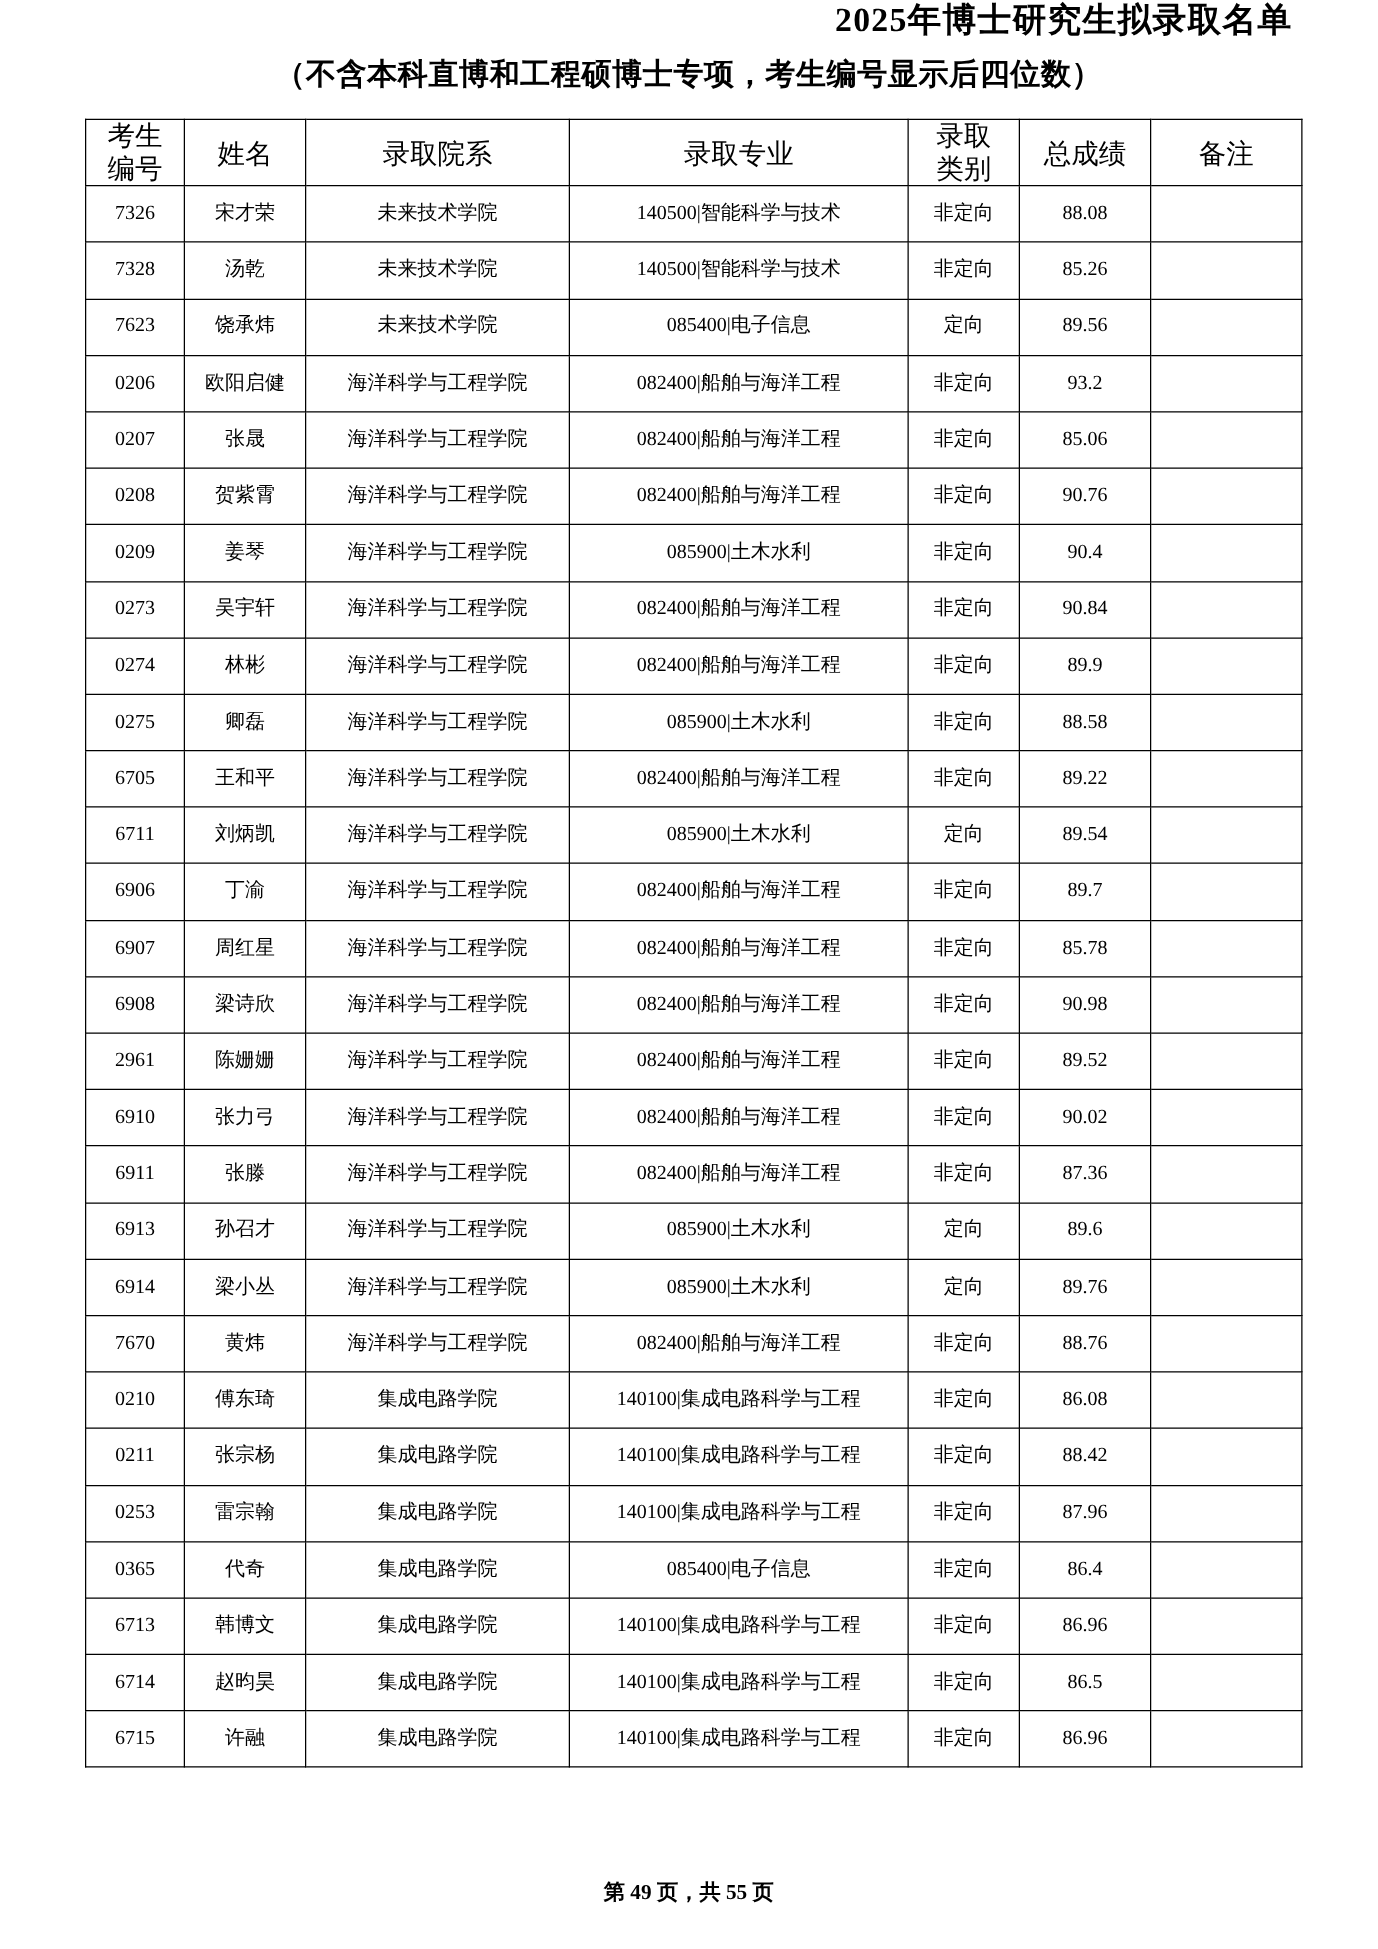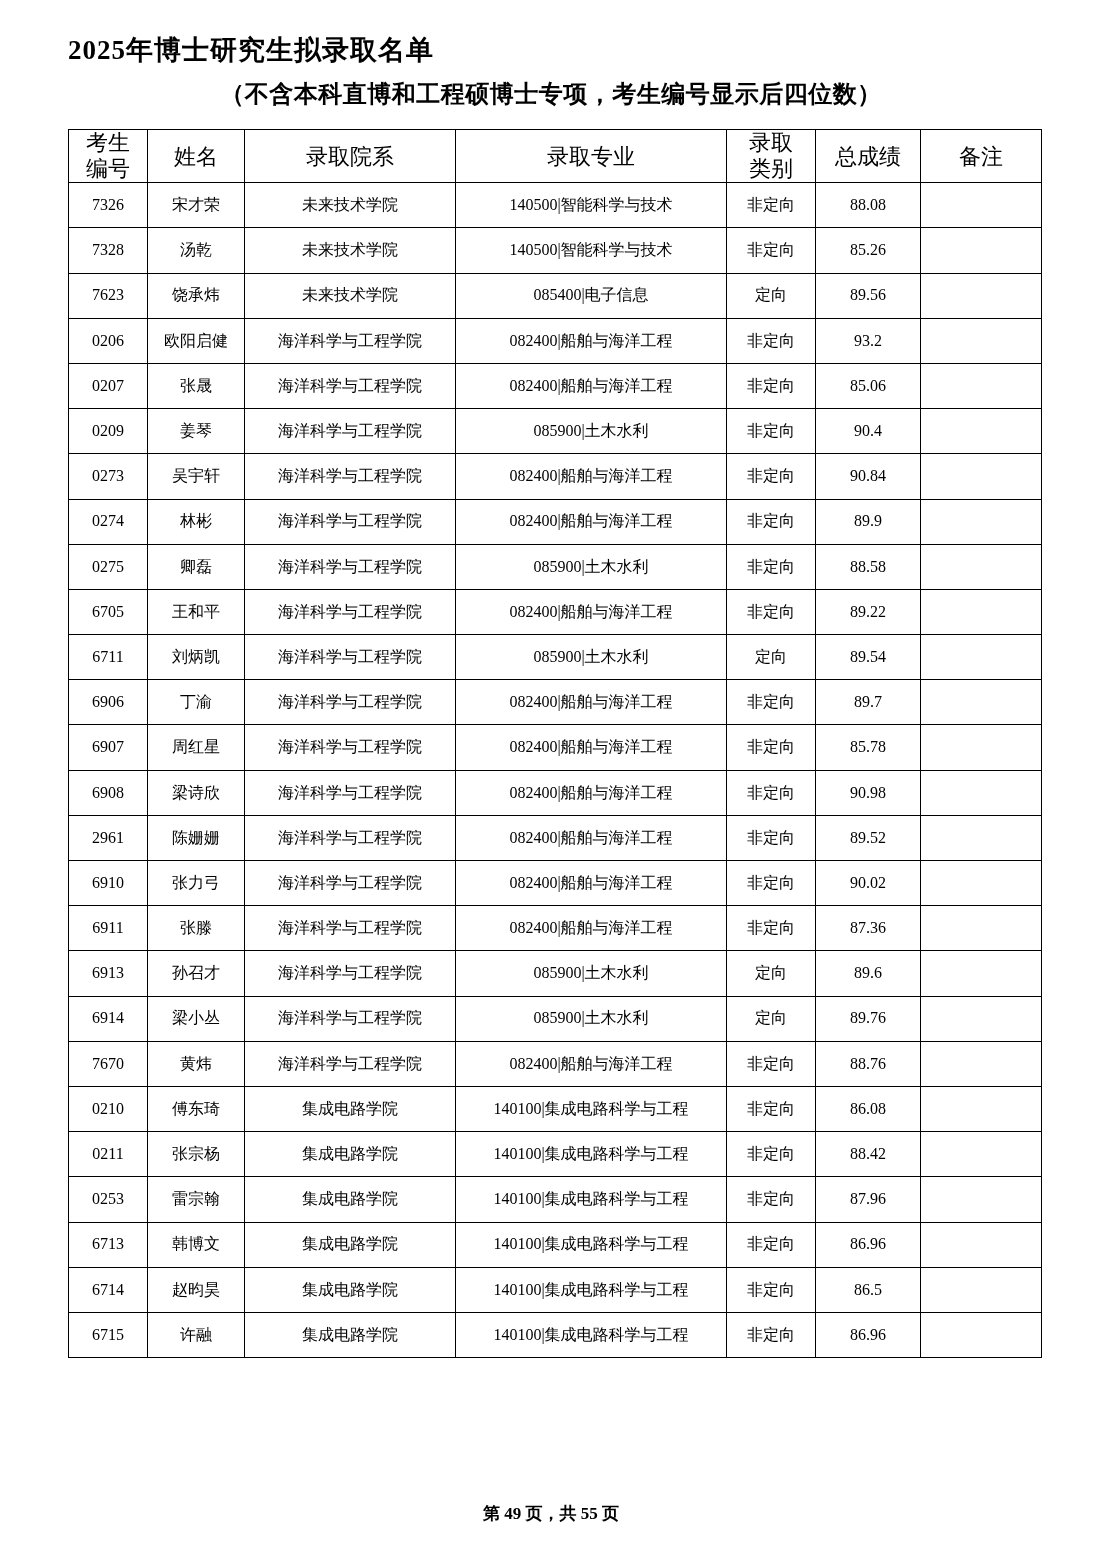--- a/index.html
+++ b/index.html
@@ -15,27 +15,26 @@
     position: relative;
   }
   .page {
     width: 1102px;
     height: 1559px;
     box-sizing: border-box;
     padding: 0 68px;
     position: relative;
   }
   .doc-title {
-    text-align: left;
+    text-align: right;
     font-family: "Liberation Serif", serif;
     font-weight: bold;
     font-size: 27px;
     letter-spacing: 1px;
     margin: 0;
-    padding-top: 34px;
     line-height: 1.2;
   }
   .doc-subtitle {
     text-align: center;
     font-family: "Liberation Serif", serif;
     font-weight: bold;
     font-size: 24px;
     letter-spacing: 0.5px;
     margin: 0;
     padding-top: 14px;
@@ -150,20 +149,29 @@
         <tr>
           <td class="c-id">0207</td>
           <td class="c-name">张晟</td>
           <td class="c-dept">海洋科学与工程学院</td>
           <td class="c-major">082400|船舶与海洋工程</td>
           <td class="c-type">非定向</td>
           <td class="c-score">85.06</td>
           <td class="c-note"></td>
         </tr>
         <tr>
+          <td class="c-id">0208</td>
+          <td class="c-name">贺紫霄</td>
+          <td class="c-dept">海洋科学与工程学院</td>
+          <td class="c-major">082400|船舶与海洋工程</td>
+          <td class="c-type">非定向</td>
+          <td class="c-score">90.76</td>
+          <td class="c-note"></td>
+        </tr>
+        <tr>
           <td class="c-id">0209</td>
           <td class="c-name">姜琴</td>
           <td class="c-dept">海洋科学与工程学院</td>
           <td class="c-major">085900|土木水利</td>
           <td class="c-type">非定向</td>
           <td class="c-score">90.4</td>
           <td class="c-note"></td>
         </tr>
         <tr>
           <td class="c-id">0273</td>
@@ -312,20 +320,29 @@
         <tr>
           <td class="c-id">0253</td>
           <td class="c-name">雷宗翰</td>
           <td class="c-dept">集成电路学院</td>
           <td class="c-major">140100|集成电路科学与工程</td>
           <td class="c-type">非定向</td>
           <td class="c-score">87.96</td>
           <td class="c-note"></td>
         </tr>
         <tr>
+          <td class="c-id">0365</td>
+          <td class="c-name">代奇</td>
+          <td class="c-dept">集成电路学院</td>
+          <td class="c-major">085400|电子信息</td>
+          <td class="c-type">非定向</td>
+          <td class="c-score">86.4</td>
+          <td class="c-note"></td>
+        </tr>
+        <tr>
           <td class="c-id">6713</td>
           <td class="c-name">韩博文</td>
           <td class="c-dept">集成电路学院</td>
           <td class="c-major">140100|集成电路科学与工程</td>
           <td class="c-type">非定向</td>
           <td class="c-score">86.96</td>
           <td class="c-note"></td>
         </tr>
         <tr>
           <td class="c-id">6714</td>

